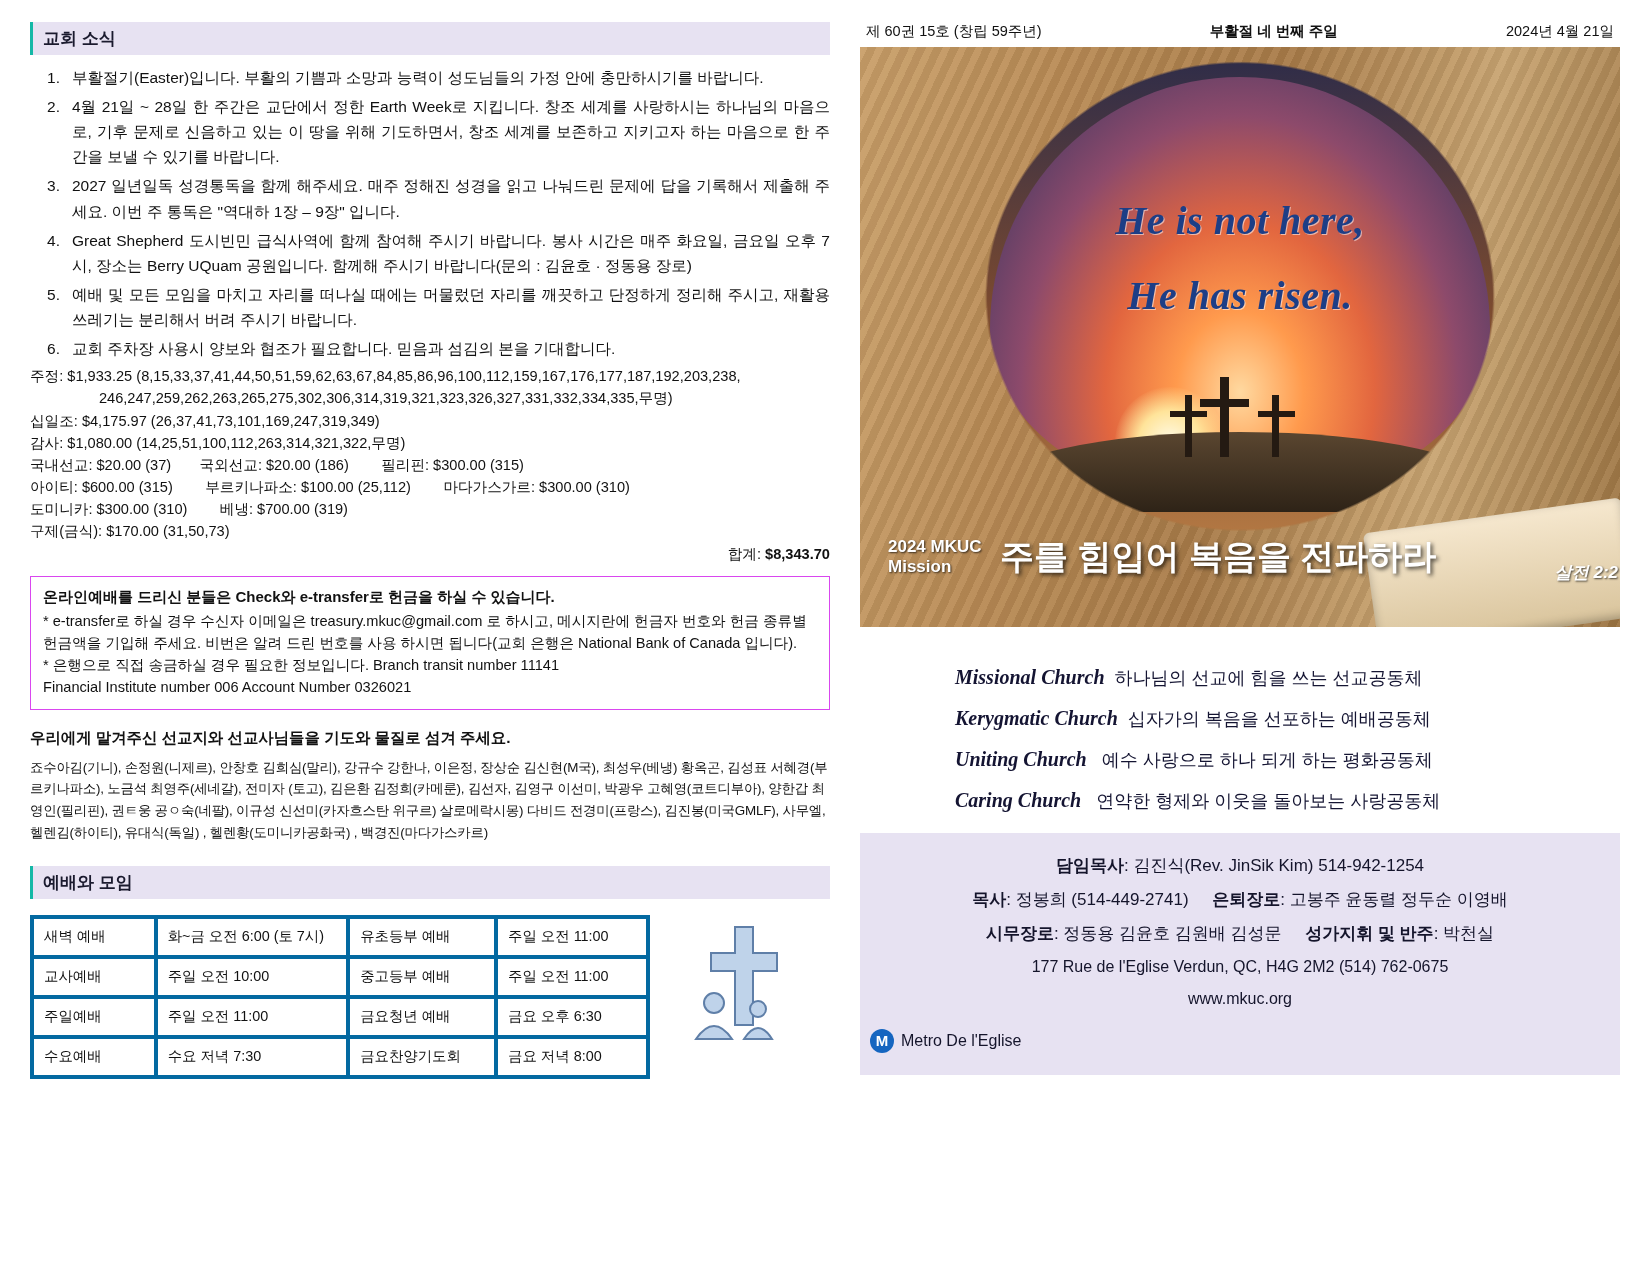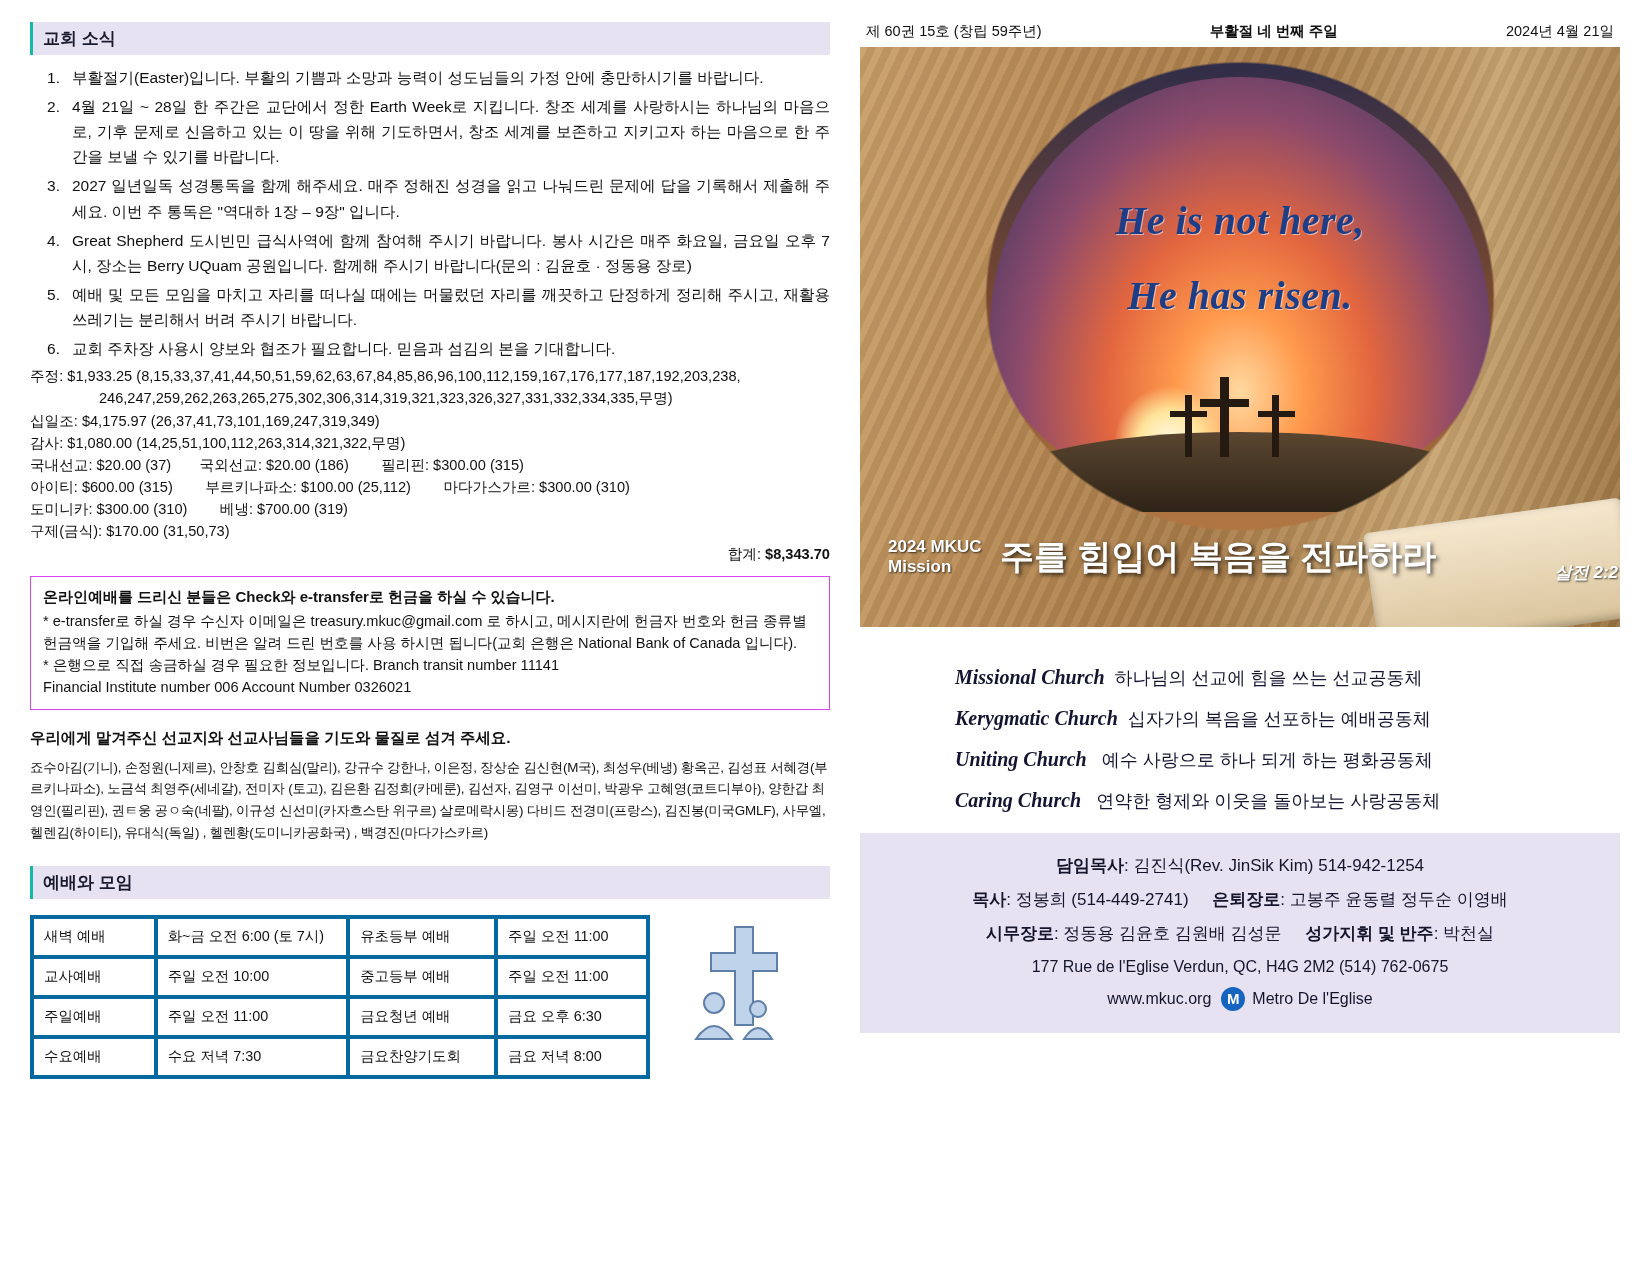--- a/index.html
+++ b/index.html
@@ -140,21 +140,21 @@
 
   .vision{margin:30px 0 0 95px;font-size:18px;line-height:2.05;color:#141432;}
   .vision .en{font-style:italic;font-weight:bold;font-family:"Liberation Serif", serif;font-size:20px;}
 
   .contact{
     margin-top:12px;background:#e7e2f2;padding:16px 10px 18px 10px;text-align:center;
     font-size:17px;line-height:2.0;color:#14142b;
   }
   .contact .r1 b,.contact .r2 b,.contact .r3 b{font-weight:bold;}
   .contact .addr{font-size:16px;}
-  .contact .web{font-size:16px;display:flex;align-items:center;justify-content:center;gap:10px;}
+  .contact .web{font-size:16px;display:flex;justify-content:center;gap:10px;flex-direction:column;}
   .metro{display:inline-flex;align-items:center;gap:7px;}
   .metro .circ{
     width:24px;height:24px;border-radius:50%;background:#1565c0;color:#fff;
     display:inline-flex;align-items:center;justify-content:center;font-size:15px;font-weight:bold;
   }
 </style>
 </head>
 <body>
 
 <div class="page">

